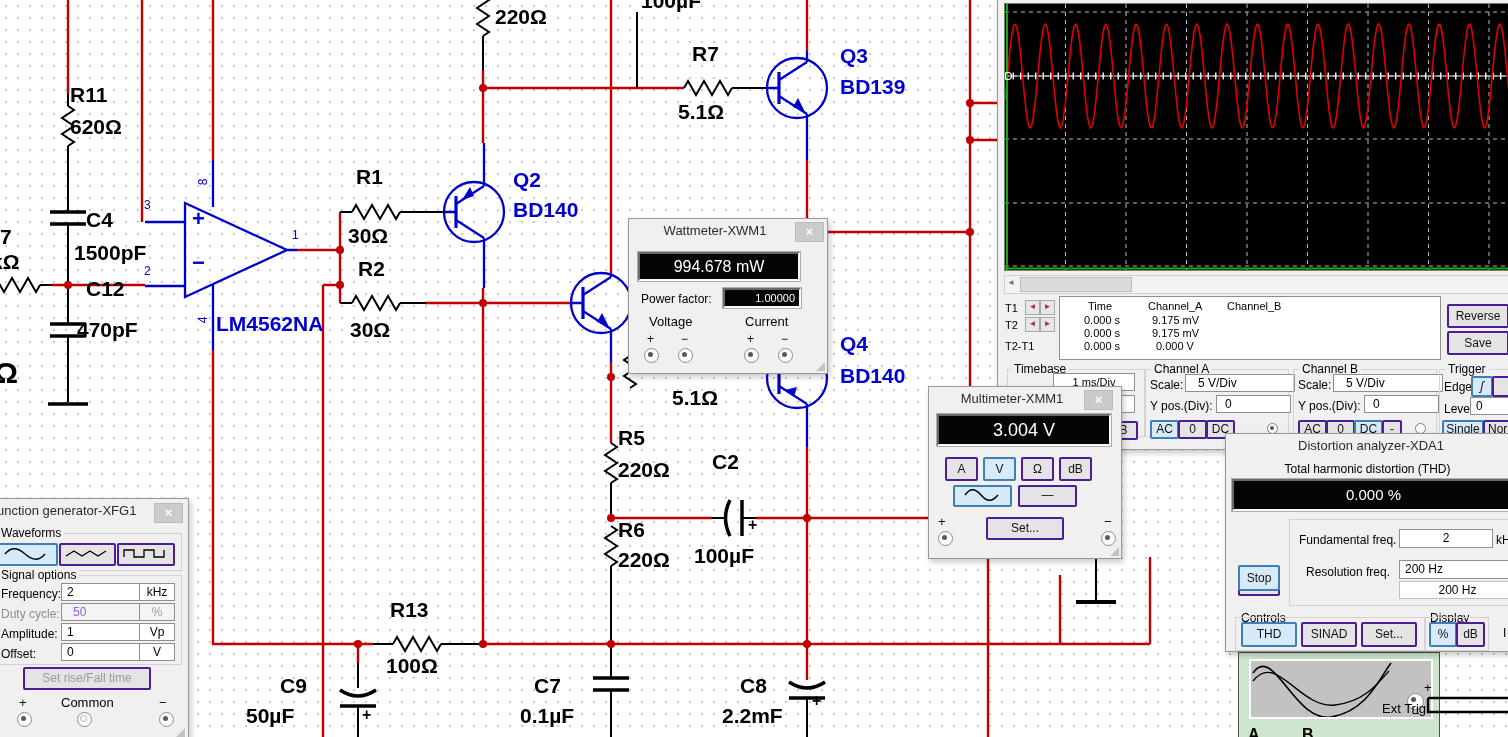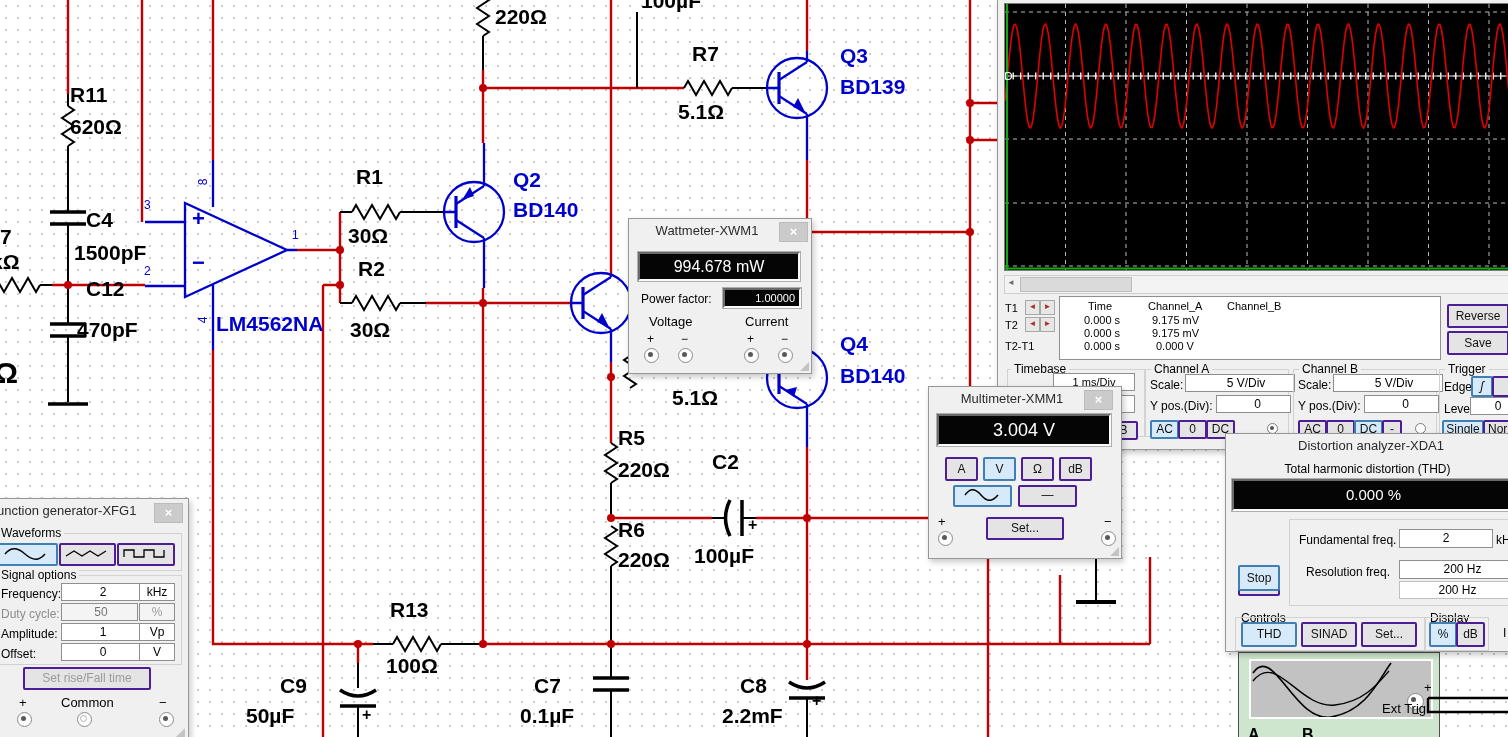--- a/index.html
+++ b/index.html
@@ -20,21 +20,21 @@
   .win-close{position:absolute;width:27px;height:18px;background:#cbcbcb;color:#fff;text-align:center;
     line-height:18px;font-size:13px;font-weight:bold;border:1px solid #bbb;}
   .lcd{position:absolute;background:#050505;color:#fff;text-align:center;
     border:2px solid;border-color:#6a6a6a #fafafa #fafafa #6a6a6a;box-shadow:0 0 0 1px #aeaeae;}
   .btn{position:absolute;background:#e4e4e4;border:2px solid #4c1d95;font-size:12px;color:#111;
     text-align:center;border-radius:2px;overflow:hidden;white-space:nowrap;}
   .btn.active{background:#d7eafa;border-color:#3f7fb4;}
   .btn.dis{color:#9b9b9b;}
   .lbl{position:absolute;font-size:12px;color:#000;white-space:nowrap;line-height:1.2;}
   .fld{position:absolute;background:#fff;border:1px solid #8f8f8f;font-size:12px;color:#000;
-    white-space:nowrap;overflow:hidden;text-align:center;}
+    white-space:nowrap;overflow:hidden;}
   .grp{position:absolute;border:1px solid #d2d2d2;}
   .grp-label{position:absolute;background:#f0f0f0;padding:0 3px;font-size:12px;white-space:nowrap;}
   .term{position:absolute;width:13px;height:13px;border-radius:50%;background:#fdfdfd;border:1px solid #8b8b8b;}
   .term::after{content:"";position:absolute;left:3px;top:3px;width:5px;height:5px;border-radius:50%;background:#595959;}
   .term.empty::after{background:transparent;border:1px solid #b5b5b5;left:2px;top:2px;}
   .radio{position:absolute;width:9px;height:9px;border-radius:50%;border:1px solid #7d7d7d;background:#fff;}
   .radio.filled::after{content:"";position:absolute;left:2px;top:2px;width:4px;height:4px;border-radius:50%;background:#555;}
   .grip{position:absolute;width:0;height:0;border-bottom:9px solid #b8b8b8;border-left:9px solid transparent;opacity:.8;}
   .arrbtn{position:absolute;width:13px;height:13px;background:#e7e7e7;border:1px solid #a8a8a8;
     color:#b03030;font-size:8px;line-height:12px;text-align:center;}
@@ -333,21 +333,21 @@
     <span class="grp-label" style="left:447px;top:363px;">Trigger</span>
     <span class="lbl" style="left:446px;top:381px;">Edge:</span>
     <div class="btn active" style="left:473px;top:377px;width:18px;height:17px;line-height:17px;font-style:italic;">ʃ</div>
     <div class="btn" style="left:494px;top:377px;width:18px;height:17px;"></div>
     <span class="lbl" style="left:446px;top:403px;">Level:</span>
     <div class="fld" style="left:472px;top:398px;width:44px;height:16px;line-height:16px;padding-left:5px;">0</div>
     <div class="btn active" style="left:444px;top:421px;width:38px;height:15px;line-height:15px;">Single</div>
     <div class="btn" style="left:485px;top:421px;width:38px;height:15px;line-height:15px;text-align:left;padding-left:3px;">Normal</div>
   </div>
 
-  <div class="win" style="left:628px;top:218px;width:182px;height:154px;">
+  <div class="win" style="left:628px;top:218px;width:182px;height:154px;padding-left:16px;">
     <div class="win-title" style="padding-right:26px;">Wattmeter-XWM1</div>
     <div class="win-close" style="right:3px;top:3px;">×</div>
     <div class="lcd" style="left:9px;top:33px;width:158px;height:25px;line-height:25px;font-size:16px;">994.678 mW</div>
     <span class="lbl" style="left:12px;top:73px;">Power factor:</span>
     <div class="lcd" style="left:94px;top:69px;width:70px;height:16px;line-height:16px;font-size:11px;text-align:right;padding-right:4px;">1.00000</div>
     <span class="lbl" style="left:20px;top:95px;font-size:13px;">Voltage</span>
     <span class="lbl" style="left:116px;top:95px;font-size:13px;">Current</span>
     <span class="lbl" style="left:18px;top:113px;">+</span>
     <span class="lbl" style="left:52px;top:113px;">−</span>
     <span class="lbl" style="left:118px;top:113px;">+</span>
@@ -425,21 +425,21 @@
       <svg width="52" height="17">
           <path d="M5,12 V5 H15 V12 H25 V5 H35 V12 H45 V5" stroke="#000" stroke-width="1.3" fill="none"></path>
         </svg>
     </div>
     <div class="grp" style="left:5px;top:76px;width:188px;height:88px;"></div>
     <span class="grp-label" style="left:11px;top:69px;">Signal options</span>
     <span class="lbl" style="left:14px;top:88px;">Frequency:</span>
     <div class="fld" style="left:74px;top:84px;width:72px;height:16px;line-height:16px;padding-left:5px;">2</div>
     <div class="fld" style="left:152px;top:84px;width:34px;height:16px;line-height:16px;text-align:center;">kHz</div>
     <span class="lbl" style="left:14px;top:108px;color:#8c8c8c;">Duty cycle:</span>
-    <div class="fld" style="left:74px;top:104px;width:72px;height:16px;line-height:16px;padding-left:3px;color:#737373;background:#f4f4f4;">50</div>
+    <div class="fld" style="left:74px;top:104px;width:72px;height:16px;line-height:16px;padding-left:11px;color:#8b5cf6;background:#f4f4f4;">50</div>
     <div class="fld" style="left:152px;top:104px;width:34px;height:16px;line-height:16px;text-align:center;color:#9b9b9b;background:#f4f4f4;">%</div>
     <span class="lbl" style="left:14px;top:128px;">Amplitude:</span>
     <div class="fld" style="left:74px;top:124px;width:72px;height:16px;line-height:16px;padding-left:5px;">1</div>
     <div class="fld" style="left:152px;top:124px;width:34px;height:16px;line-height:16px;text-align:center;">Vp</div>
     <span class="lbl" style="left:14px;top:148px;">Offset:</span>
     <div class="fld" style="left:74px;top:144px;width:72px;height:16px;line-height:16px;padding-left:5px;">0</div>
     <div class="fld" style="left:152px;top:144px;width:34px;height:16px;line-height:16px;text-align:center;">V</div>
     <div class="btn dis" style="left:36px;top:168px;width:124px;height:19px;line-height:19px;">Set rise/Fall time</div>
     <span class="lbl" style="left:32px;top:196px;font-size:13px;">+</span>
     <span class="lbl" style="left:74px;top:196px;font-size:13px;">Common</span>

